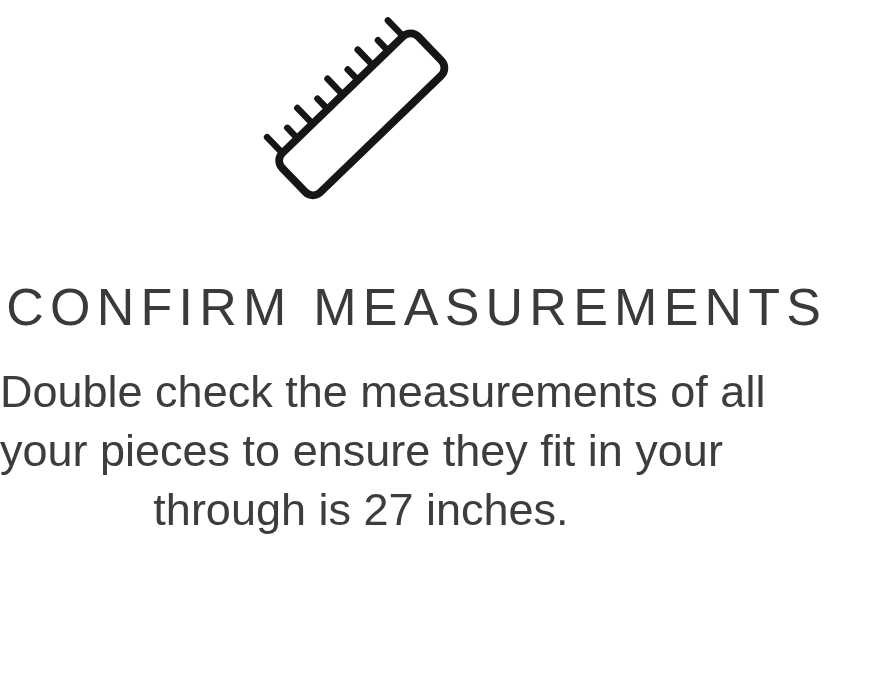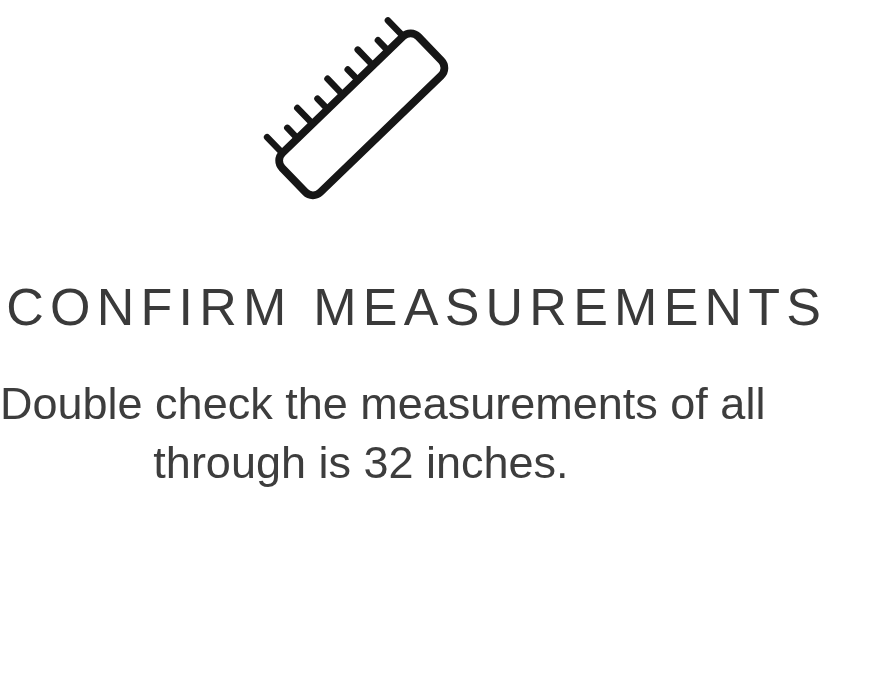--- a/index.html
+++ b/index.html
@@ -35,21 +35,21 @@
     margin: 56px 0 0 0;
     font-size: 52px;
     font-weight: 400;
     line-height: 62px;
     letter-spacing: 0.12em;
     color: #3a3a3a;
     white-space: nowrap;
     text-indent: 0.12em; 
   }
   .body-text {
-    margin-top: 36px;
+    margin-top: 24px;
     font-size: 45px;
     line-height: 59px;
     color: #3d3d3d;
   }
   .body-text .line {
     white-space: nowrap;
   }
 </style>
 </head>
 <body>
@@ -72,16 +72,17 @@
           <line x1="233" y1="97" x2="233" y2="70"></line>
         </g>
       </g>
     </svg>
   </div>
 
   <h1 class="heading">CONFIRM MEASUREMENTS</h1>
 
   <div class="body-text">
       <div class="line">Double check the measurements of all</div>
-      <div class="line">through is 32 inches.</div>
+      <div class="line">your pieces to ensure they fit in your</div>
+      <div class="line">through is 27 inches.</div>
     </div>
 
 </div>
 
 </body></html>

